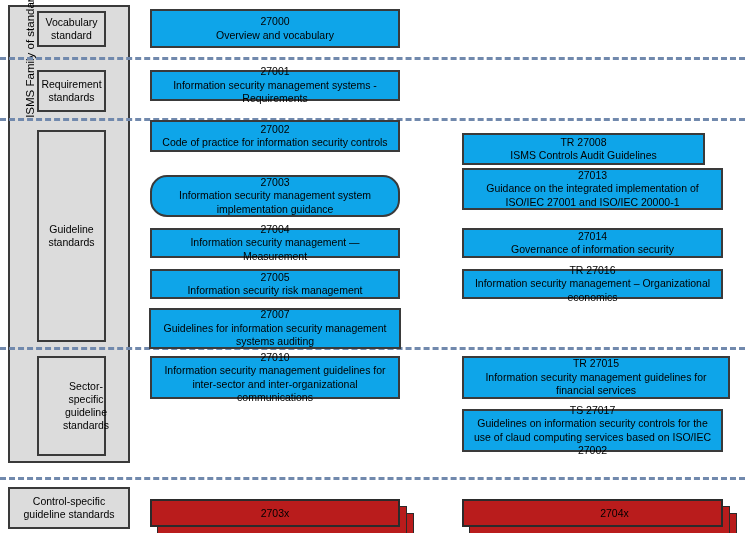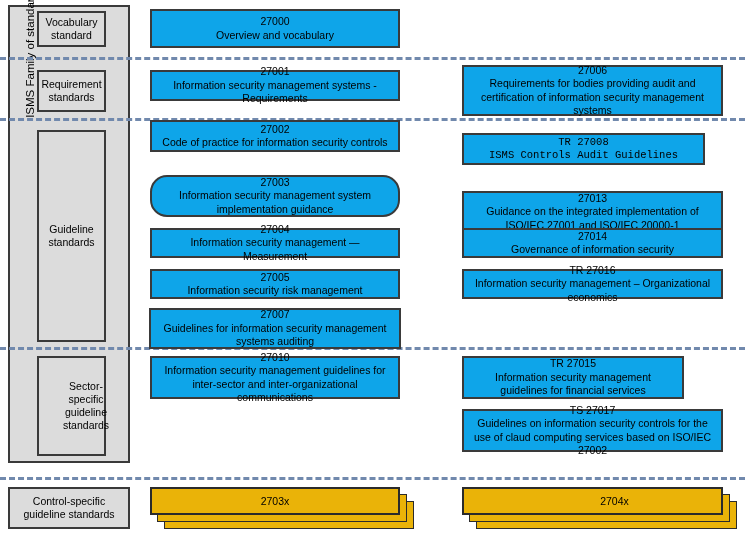--- a/index.html
+++ b/index.html
@@ -93,23 +93,24 @@
     height: 0;
     border-top: 3px dashed #7189ad;
   }
 
   
   .stack {
     position: absolute;
   }
   .stack .layer {
     position: absolute;
-    background: #eab308;
+    background: #b91c1c;
     border: 1.5px solid #2b2b2b;
     box-sizing: border-box;
+    margin-top: 12px;
   }
   .stack .layer.back2 { left: 14px; top: 14px; }
   .stack .layer.back1 { left: 7px;  top: 7px;  }
   .stack .layer.front {
     left: 0;
     top: 0;
     border-width: 2px;
     display: flex;
     align-items: center;
     justify-content: center;
@@ -140,24 +141,20 @@
 
   <div class="std-box" style="left:150px; top:9px; width:250px; height:39px;">
     <span class="num">27000</span>
     <span class="ttl">Overview and vocabulary</span>
   </div>
 
   <div class="std-box" style="left:150px; top:70px; width:250px; height:31px;">
     <span class="num">27001</span>
     <span class="ttl">Information security management systems - Requirements</span>
   </div>
-  <div class="std-box" style="left:462px; top:65px; width:261px; height:51px;">
-    <span class="num">27006</span>
-    <span class="ttl">Requirements for bodies providing audit and certification of information security management systems</span>
-  </div>
 
   <div class="std-box" style="left:150px; top:120px; width:250px; height:32px;">
     <span class="num">27002</span>
     <span class="ttl">Code of practice for information security controls</span>
   </div>
   <div class="std-box" style="left:150px; top:175px; width:250px; height:42px;border-radius:17px;">
     <span class="num">27003</span>
     <span class="ttl">Information security management system implementation guidance</span>
   </div>
   <div class="std-box" style="left:150px; top:228px; width:250px; height:30px;">
@@ -166,43 +163,43 @@
   </div>
   <div class="std-box" style="left:150px; top:269px; width:250px; height:30px;">
     <span class="num">27005</span>
     <span class="ttl">Information security risk management</span>
   </div>
   <div class="std-box" style="left:149px; top:308px; width:252px; height:41px;">
     <span class="num">27007</span>
     <span class="ttl">Guidelines for information security management systems auditing</span>
   </div>
 
-  <div class="std-box" style="left:462px; top:133px; width:243px; height:32px;font-family:Liberation Mono, monospace;">
+  <div class="std-box" style="left:462px; top:133px; width:243px; height:32px;">
     <span class="num">TR 27008</span>
     <span class="ttl">ISMS Controls Audit Guidelines</span>
   </div>
-  <div class="std-box" style="left:462px; top:191px; width:261px; height:42px;">
+  <div class="std-box" style="left:462px; top:168px; width:261px; height:42px;">
     <span class="num">27013</span>
     <span class="ttl">Guidance on the integrated implementation of ISO/IEC 27001 and ISO/IEC 20000-1</span>
   </div>
   <div class="std-box" style="left:462px; top:228px; width:261px; height:30px;">
     <span class="num">27014</span>
     <span class="ttl">Governance of information security</span>
   </div>
   <div class="std-box" style="left:462px; top:269px; width:261px; height:30px;">
     <span class="num">TR 27016</span>
     <span class="ttl">Information security management – Organizational economics</span>
   </div>
 
   <div class="std-box" style="left:150px; top:356px; width:250px; height:43px;">
     <span class="num">27010</span>
     <span class="ttl">Information security management guidelines for inter-sector and inter-organizational communications</span>
   </div>
 
-  <div class="std-box" style="left:462px; top:356px; width:222px; height:43px;">
+  <div class="std-box" style="left:462px; top:356px; width:268px; height:43px;">
     <span class="num">TR 27015</span>
     <span class="ttl">Information security management guidelines for financial services</span>
   </div>
   <div class="std-box" style="left:462px; top:409px; width:261px; height:43px;">
     <span class="num">TS 27017</span>
     <span class="ttl">Guidelines on information security controls for the use of claud computing services based on ISO/IEC 27002</span>
   </div>
 
   <div class="stack" style="left:150px; top:487px; width:266px; height:42px;">
     <div class="layer back2" style="width:250px; height:28px;"></div>

